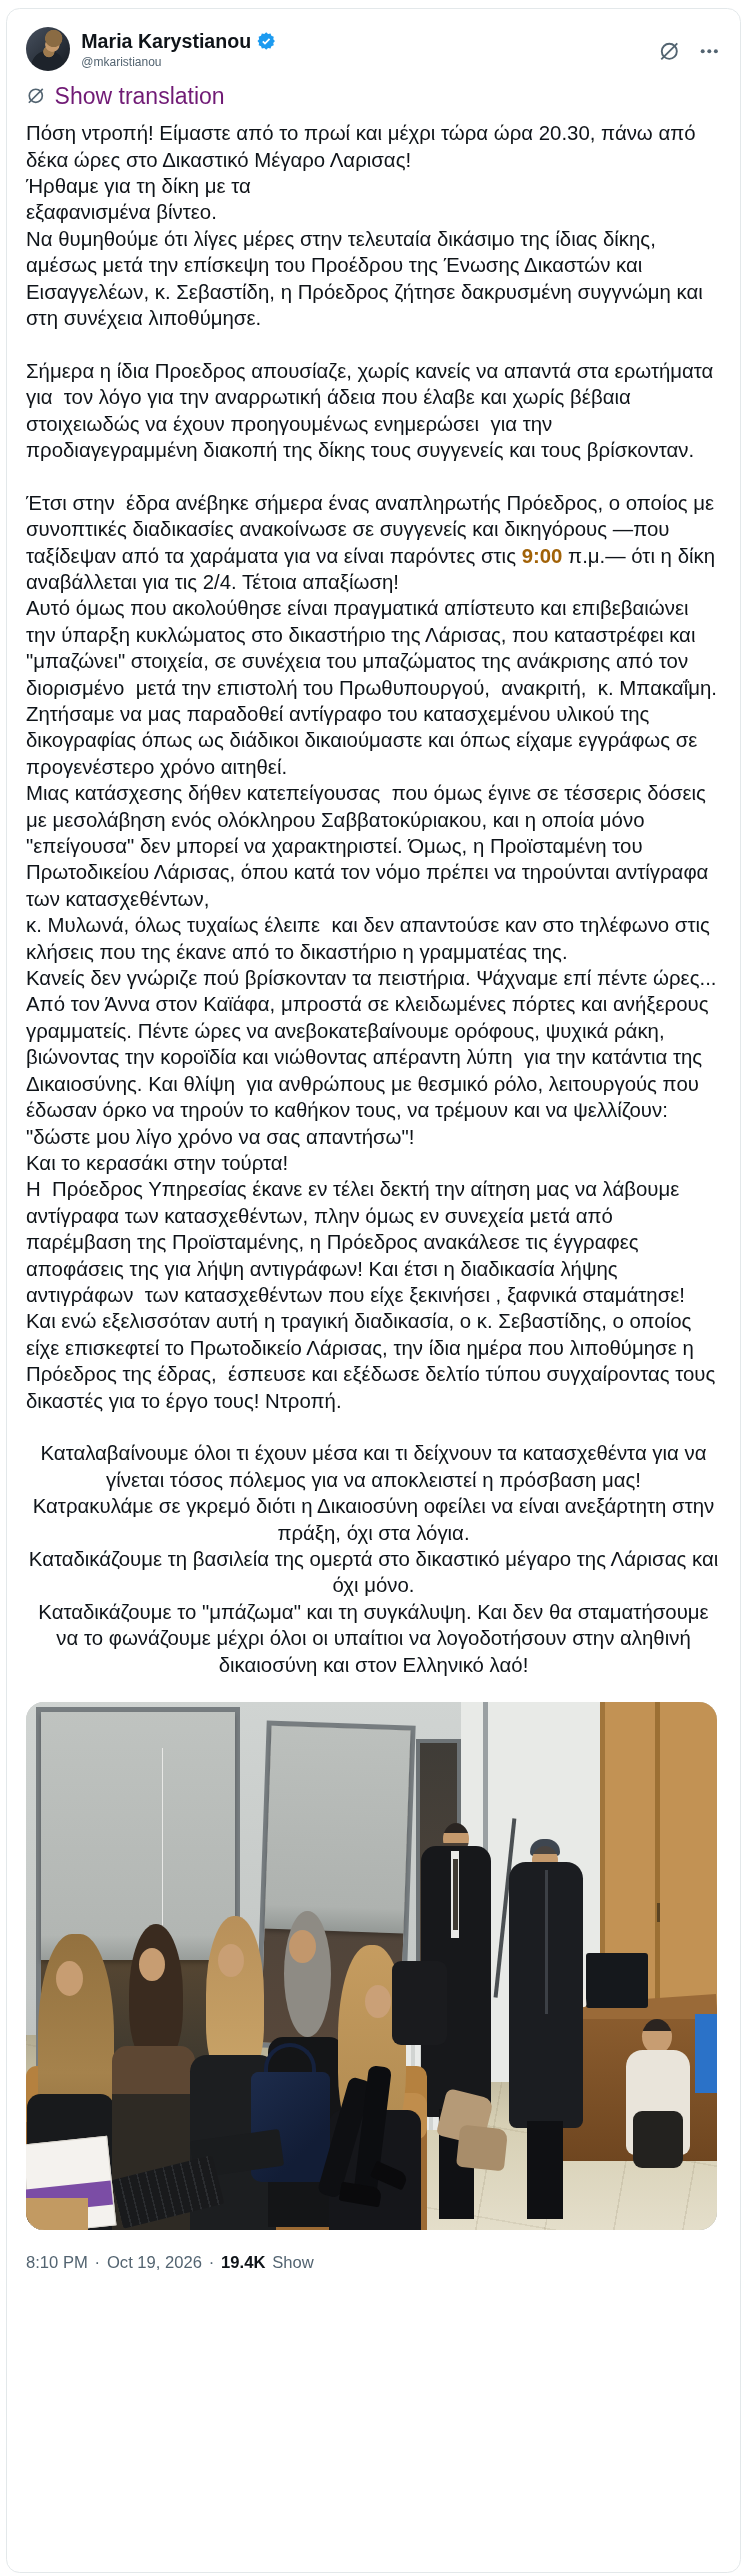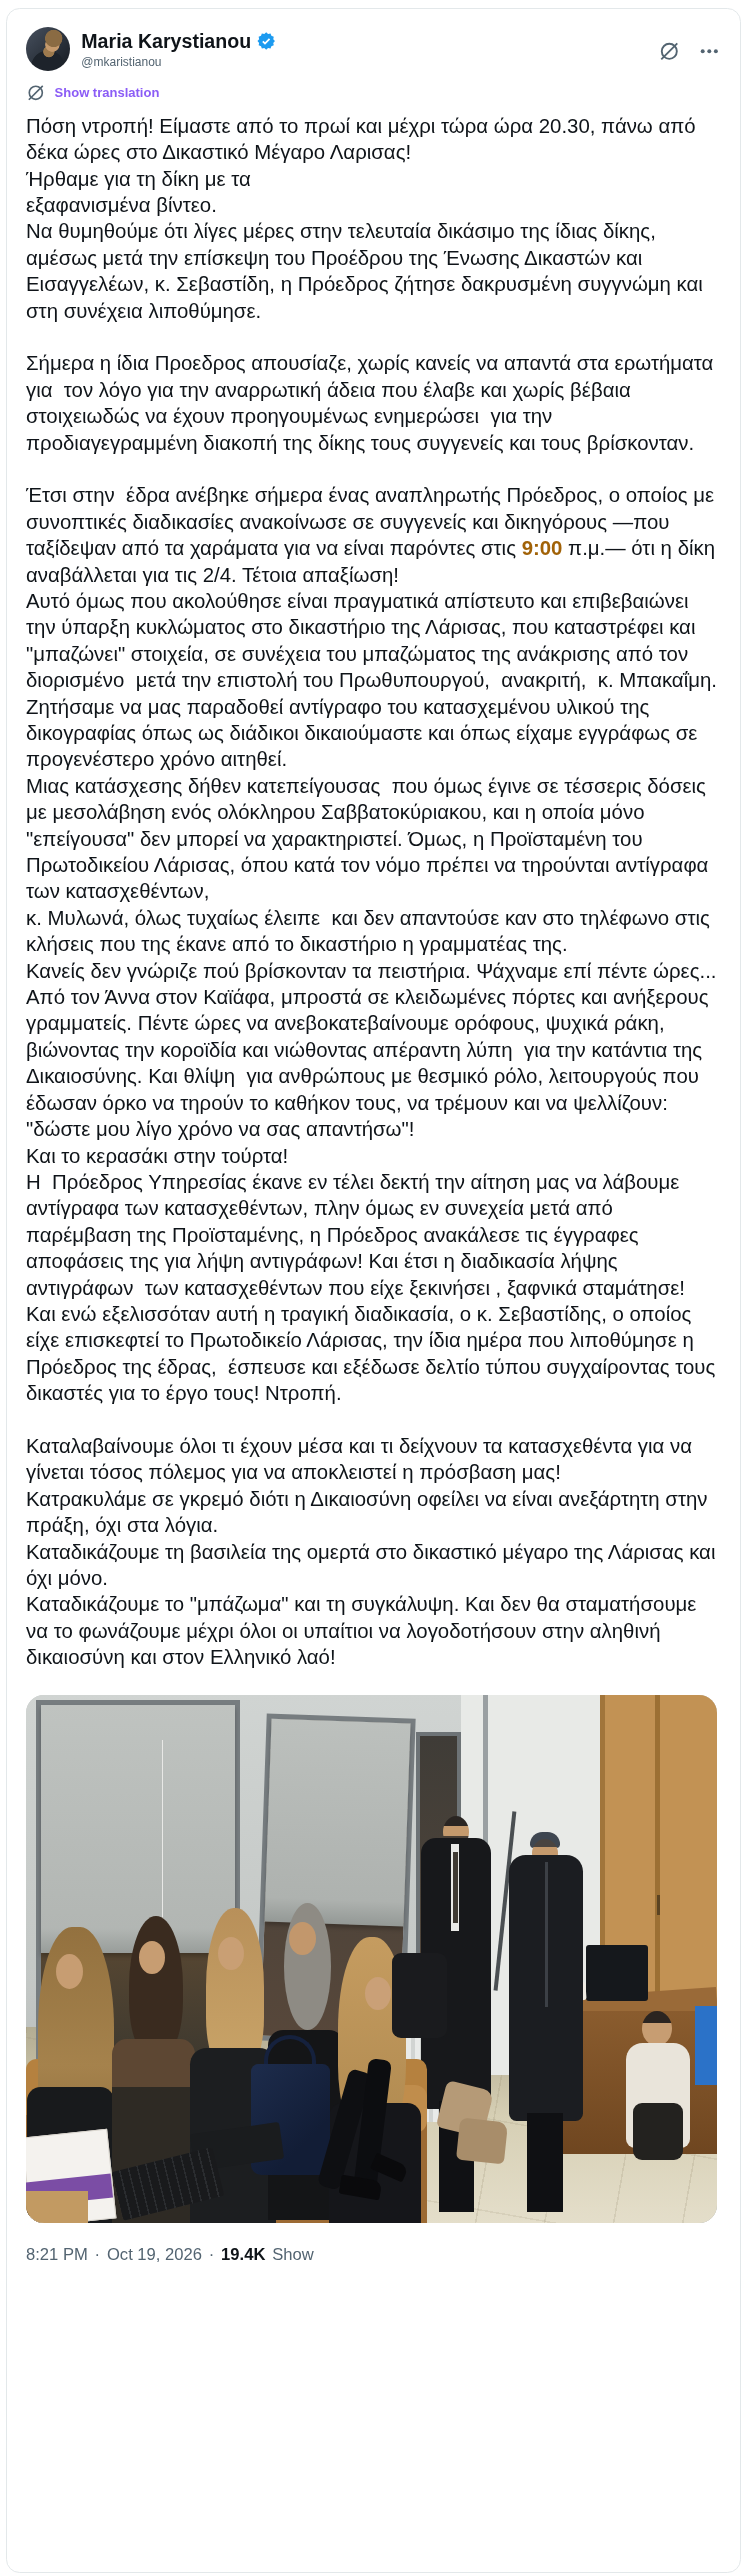--- a/index.html
+++ b/index.html
@@ -22,26 +22,26 @@
   .name-row { display:flex; align-items:center; gap:5.3px; }
   .name { font-size:19.6px; font-weight:700; color:#0f1419; cursor:pointer; }
   .badge { width:20.4px; height:20.4px; flex:0 0 auto; }
   .handle { font-size:12px; color:#536471; cursor:pointer; }
   .header-actions { margin-left:auto; display:flex; align-items:center; gap:18px; padding-top:6px; }
   .hicon { width:22.6px; height:22.6px; cursor:pointer; }
 
   
   .translate-row { display:flex; align-items:center; gap:9px; margin-top:12px; cursor:pointer; }
   .translate-row .gicon { width:19.6px; height:19.6px; }
-  .translate-label { font-size:13px; color:#8b5cf6;font-weight:bold; }
+  .translate-label { font-size:23px; color:#701a75; }
 
   
   .tweet-body { margin-top:10.6px; font-size:20.4px; line-height:26.4px; color:#0f1419; }
   .tweet-block { white-space:pre-wrap; margin:0 0 26.4px; }
-  .tweet-block:last-child { margin-bottom:0; }
+  .tweet-block:last-child { margin-bottom:0;text-align:center; }
   .tweet-link { color:#a16207; text-decoration:none; cursor:pointer;font-weight:bold; }
 
   
   .photo { position:relative; width:691px; height:528px; margin-top:24px; border-radius:18px;
            overflow:hidden; cursor:pointer; background:#c6cac8; }
   .photo * { position:absolute; }
   .ph-wall   { inset:0; background:linear-gradient(180deg,#d0d4d2 0%,#c3c7c5 55%,#b8bcba 75%); }
   .ph-floor  { left:0; right:0; top:63%; bottom:0;
                background:
                  repeating-linear-gradient(100deg, rgba(140,128,100,.18) 0 1.5px, rgba(0,0,0,0) 1.5px 68px),
@@ -286,21 +286,21 @@
     <div class="ph-box"></div>
     <div class="ph-leg1"></div>
     <div class="ph-leg2"></div>
     <div class="ph-heel1"></div>
     <div class="ph-heel2"></div>
     <div class="ph-boot1"></div>
     <div class="ph-boot2"></div>
   </figure>
 
   <div class="tweet-footer">
-    <span>8:21 PM</span>
+    <span>8:10 PM</span>
     <span class="sep">·</span>
     <span>Oct 19, 2026</span>
     <span class="sep">·</span>
     <span class="views-count">19.4K</span>
     <span class="views-label">Show</span>
   </div>
 
 </article>
 
 

